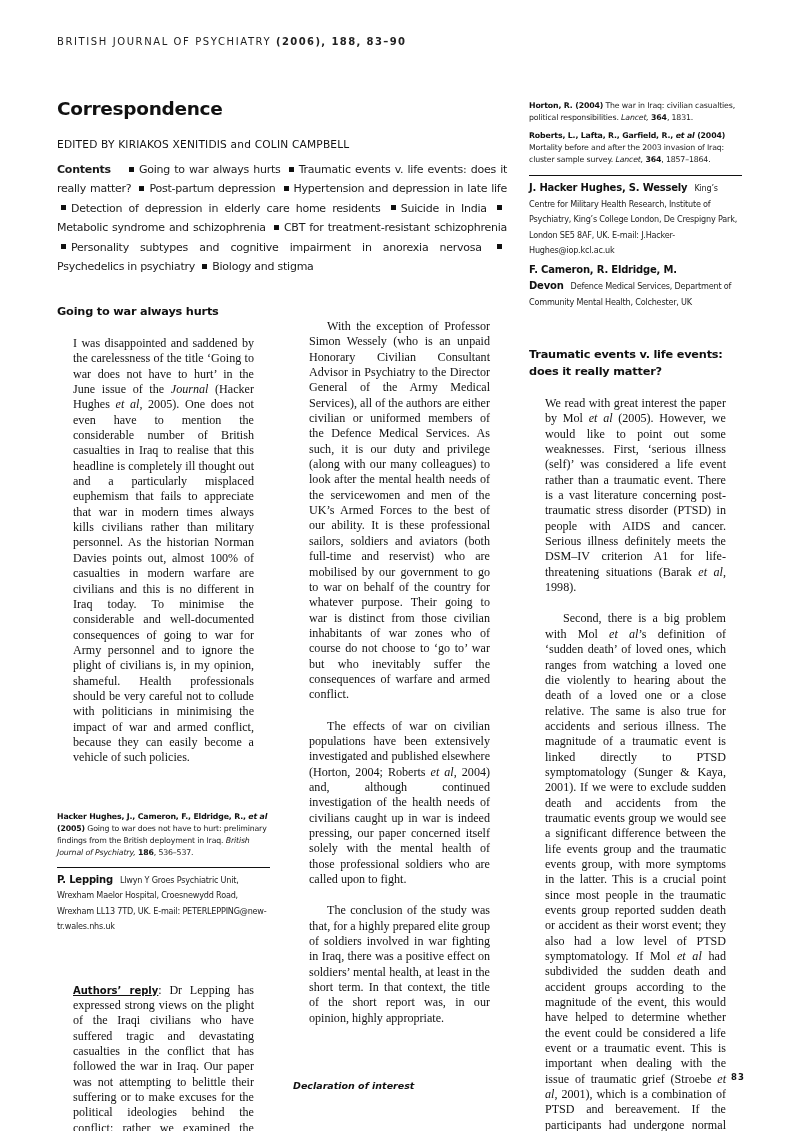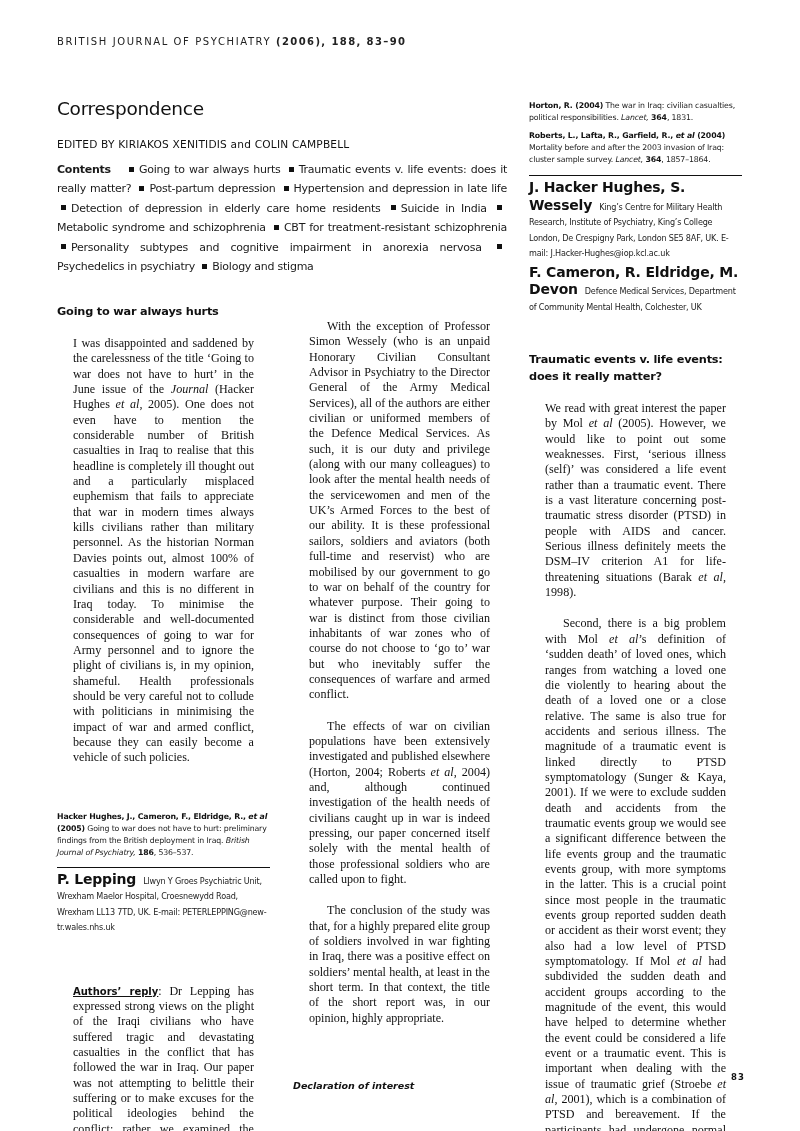--- a/index.html
+++ b/index.html
@@ -1,37 +1,37 @@
 <!DOCTYPE html>
 <html><head>
 <meta charset="utf-8">
 <style>
   html, body { margin:0; padding:0; background:#ffffff; }
   body { width:800px; height:1131px; position:relative; overflow:hidden; color:#111; }
   .running-head { position:absolute; left:57px; top:36px; font-family:"DejaVu Sans", sans-serif; font-size:10px; letter-spacing:1.6px; color:#222; }
   .running-head b { font-weight:bold; letter-spacing:1.4px; }
-  .title { position:absolute; left:57px; top:98px; font-family:"DejaVu Sans", sans-serif; font-weight:normal; font-size:18.5px; letter-spacing:-0.3px; }
+  .title { position:absolute; left:57px; top:98px; font-family:"DejaVu Sans", sans-serif; font-weight:bold; font-size:18.5px; letter-spacing:-0.3px; }
   .editors { position:absolute; left:57px; top:138px; font-family:"DejaVu Sans", sans-serif; font-size:10.6px; letter-spacing:0.2px; }
   .contents { position:absolute; left:57px; top:160px; width:450px; font-family:"DejaVu Sans", sans-serif; font-size:11px; line-height:19.4px; text-align:justify; letter-spacing:-0.25px; color:#1a1a1a; }
   .contents .lbl { font-weight:bold; margin-right:10px; }
   .contents .bullet { display:inline-block; width:5px; height:5px; background:#111; margin:0 5px 2px 4px; vertical-align:middle; }
 
   .col { position:absolute; width:213px; }
   .col1 { left:57px; top:303px; }
   .col2 { left:293px; top:303px; }
   .col3 { left:529px; top:100px; width:213px; }
 
   h3 { margin:0 0 3px 0; font-family:"DejaVu Sans", sans-serif; font-weight:bold; font-size:11.3px; line-height:17px; letter-spacing:-0.2px; }
   p.body { margin:16px; font-family:"Liberation Serif", serif; font-size:12.1px; line-height:15.35px; text-align:justify; hyphens:auto; }
   p.indent { text-indent:18px; }
   .ref { font-family:"DejaVu Sans", sans-serif; font-size:7.8px; line-height:12px; color:#222; margin:0; letter-spacing:-0.15px; }
   .ref b { color:#111; }
   .rule { height:0; border-top:1.3px solid #111; margin:0; }
   .affil { font-family:"DejaVu Sans", sans-serif; font-size:8.1px; line-height:15.5px; color:#222; margin:0; letter-spacing:-0.2px; }
-  .affil b { font-size:14px; color:#111; margin-right:7px; letter-spacing:-0.2px;margin-top:33px; }
+  .affil b { font-size:10px; color:#111; margin-right:7px; letter-spacing:-0.2px;margin-top:33px; }
   .decl-head { font-family:"DejaVu Sans", sans-serif; font-style:italic; font-weight:bold; font-size:9.5px; margin:0 0 4px 0; color:#111; }
   .inline-bold { font-family:"DejaVu Sans", sans-serif; font-weight:bold; font-size:10px;text-decoration:underline; }
   .pagenum { position:absolute; left:731px; top:1072px; font-family:"DejaVu Sans", sans-serif; font-weight:bold; font-size:8.5px; letter-spacing:1px; }
 </style>
 </head>
 <body>
 
 <div class="running-head">
   <span>BRITISH JOURNAL OF PSYCHIATRY</span>
   <b>(2006), 188, 83–90</b>

